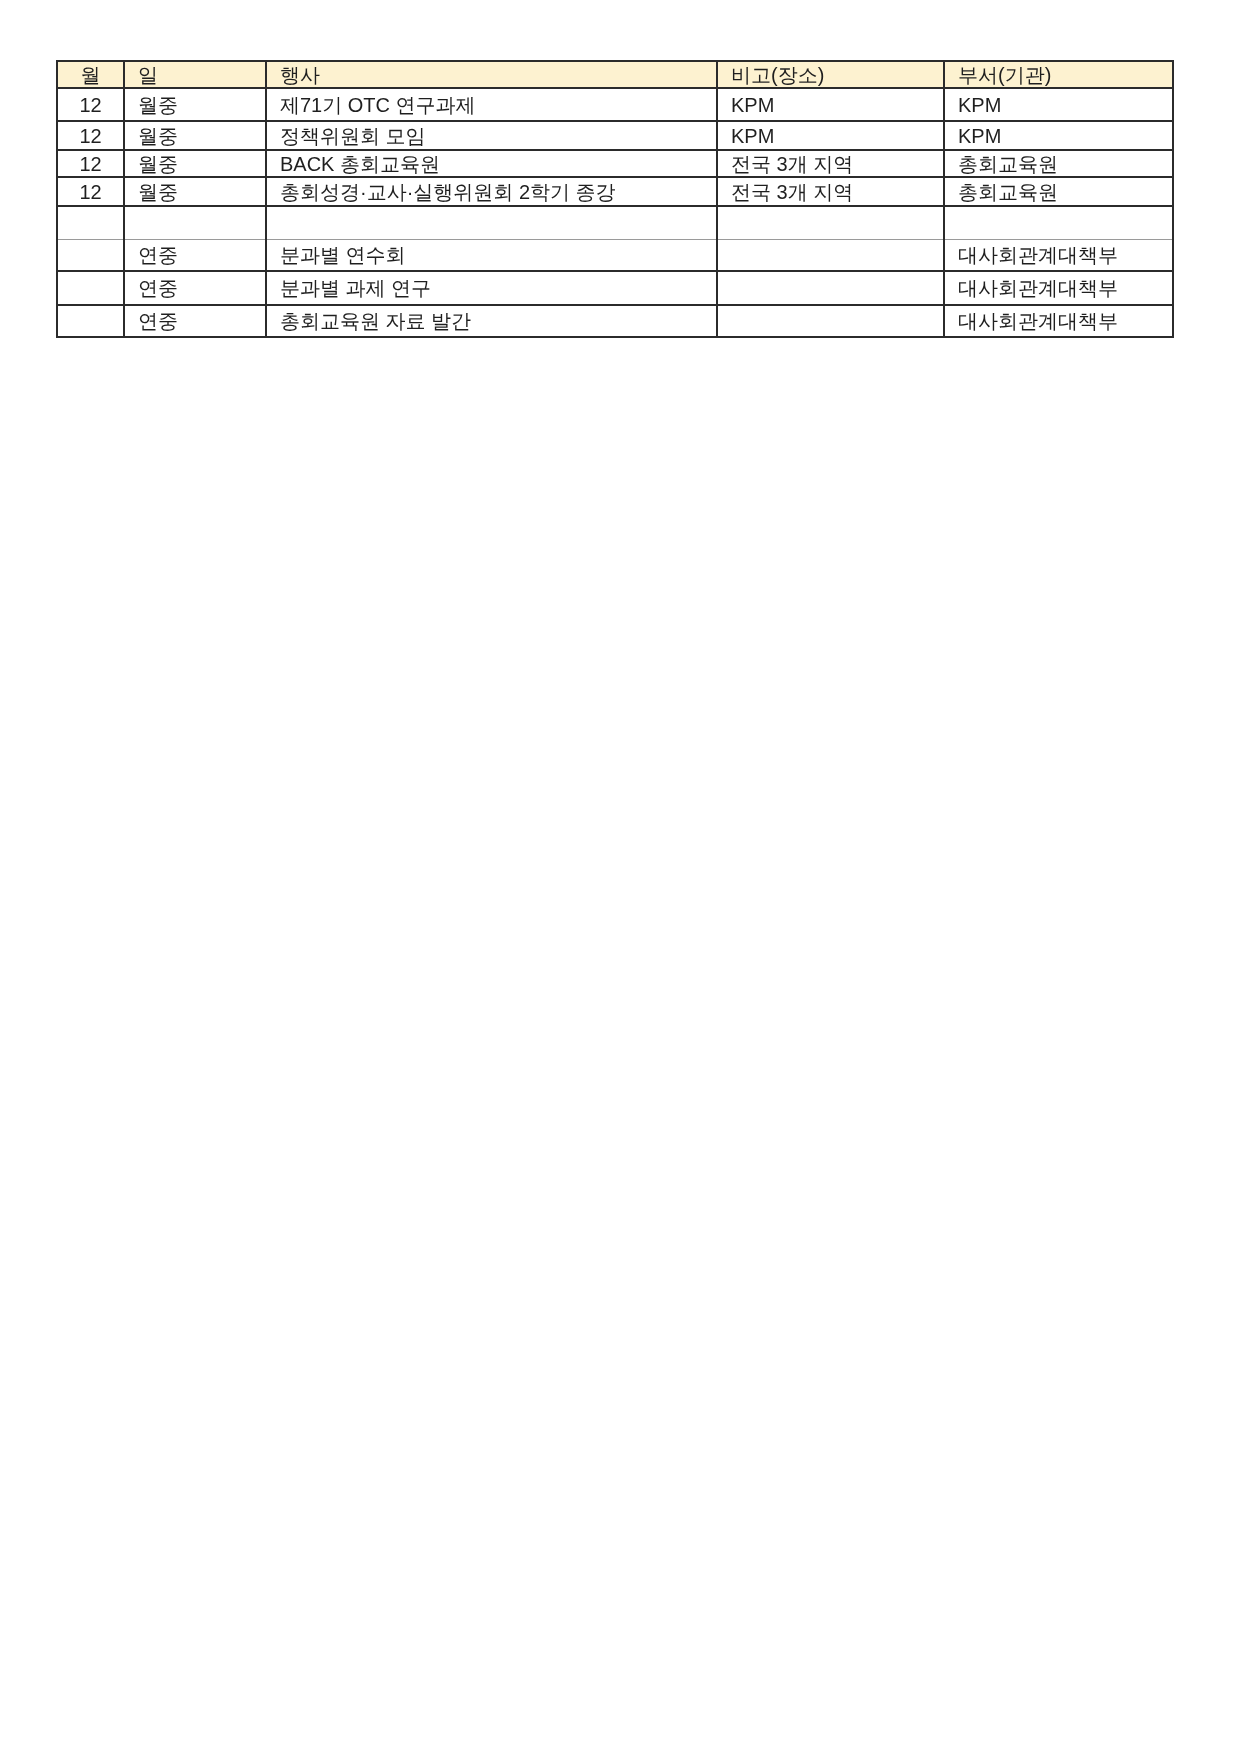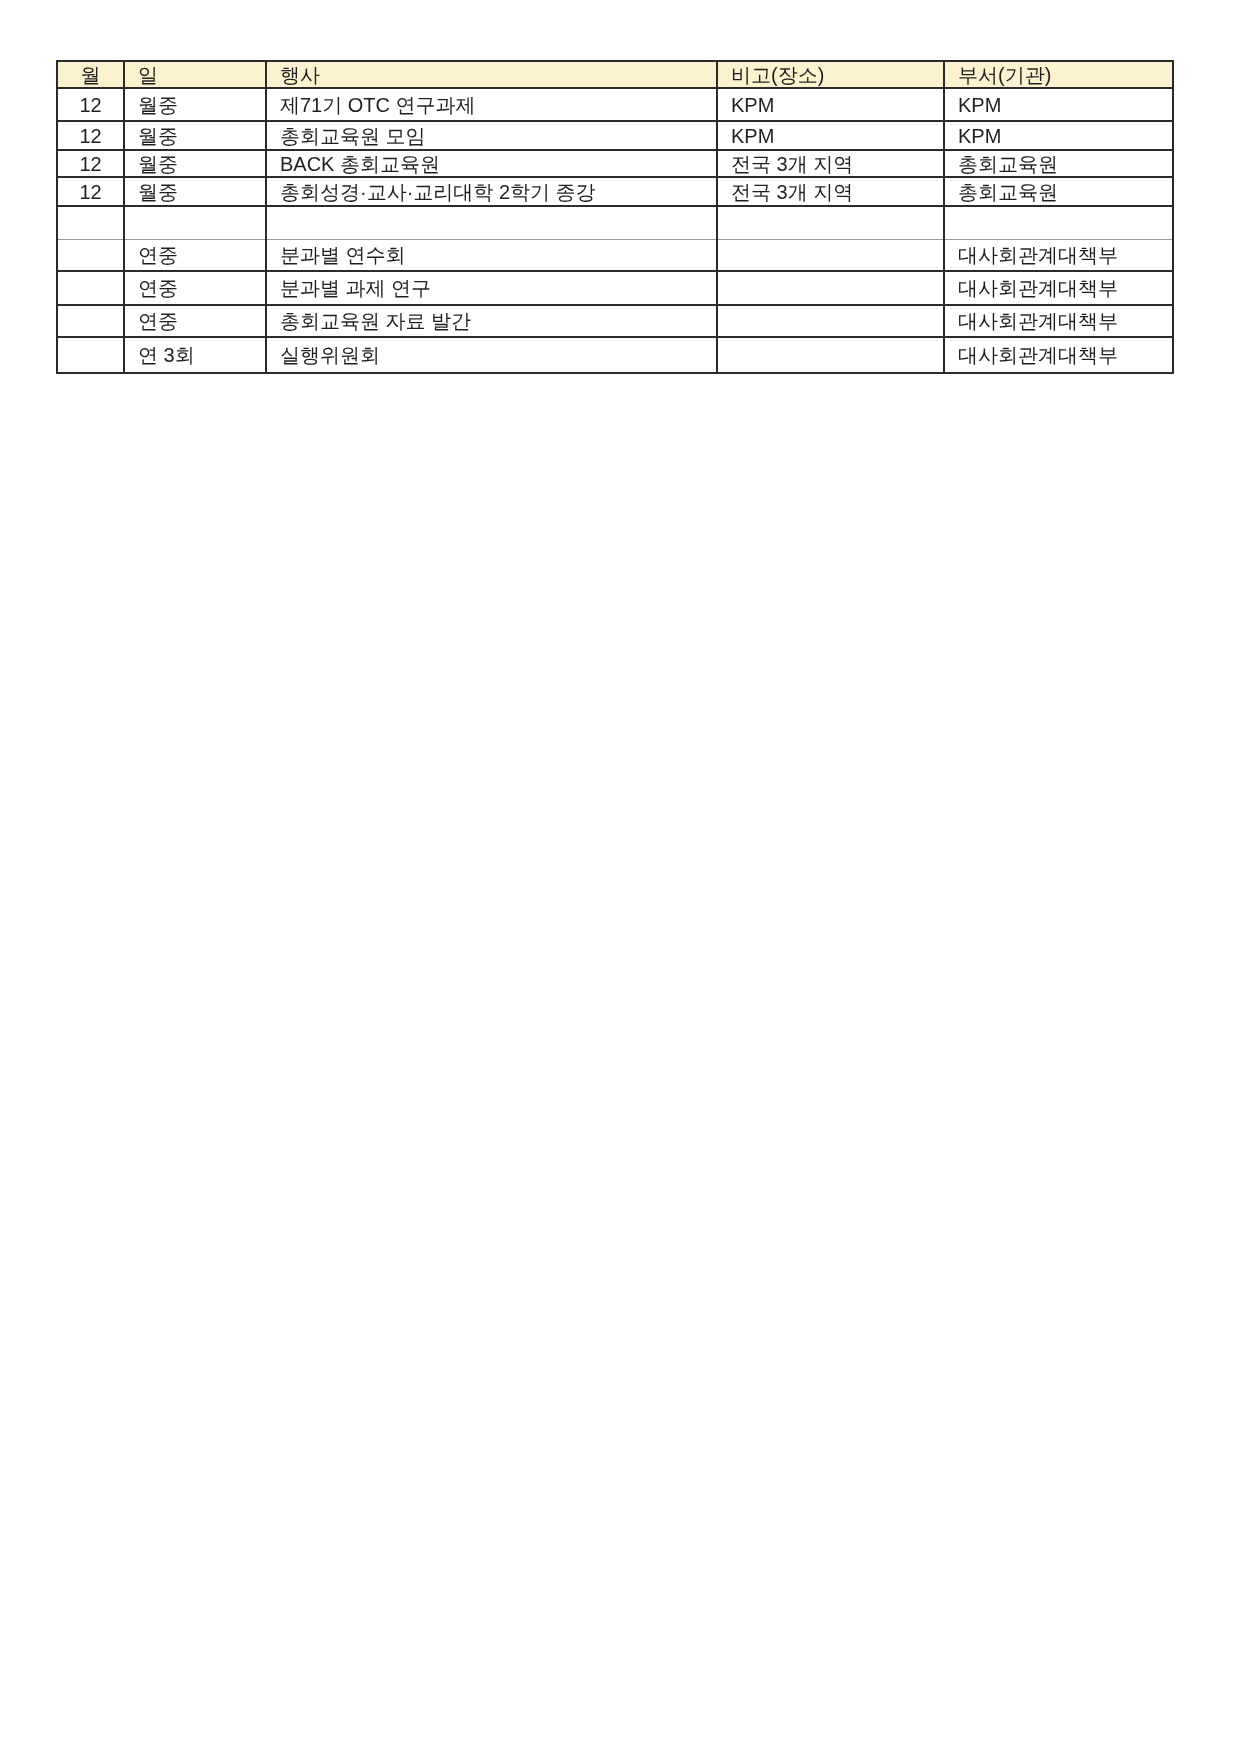--- a/index.html
+++ b/index.html
@@ -86,35 +86,35 @@
       <tr class="h35">
         <td class="col-month">12</td>
         <td>월중</td>
         <td>제71기 OTC 연구과제</td>
         <td>KPM</td>
         <td>KPM</td>
       </tr>
       <tr class="h31">
         <td class="col-month">12</td>
         <td>월중</td>
-        <td>총회교육원 모임</td>
+        <td>정책위원회 모임</td>
         <td>KPM</td>
         <td>KPM</td>
       </tr>
       <tr class="h29">
         <td class="col-month">12</td>
         <td>월중</td>
         <td>BACK 총회교육원</td>
         <td>전국 3개 지역</td>
         <td>총회교육원</td>
       </tr>
       <tr class="h31">
         <td class="col-month">12</td>
         <td>월중</td>
-        <td>총회성경·교사·교리대학 2학기 종강</td>
+        <td>총회성경·교사·실행위원회 2학기 종강</td>
         <td>전국 3개 지역</td>
         <td>총회교육원</td>
       </tr>
       <tr class="h36 light-bottom">
         <td class="col-month"></td>
         <td></td>
         <td></td>
         <td></td>
         <td></td>
       </tr>
@@ -132,23 +132,16 @@
         <td></td>
         <td>대사회관계대책부</td>
       </tr>
       <tr class="h34">
         <td class="col-month"></td>
         <td>연중</td>
         <td>총회교육원 자료 발간</td>
         <td></td>
         <td>대사회관계대책부</td>
       </tr>
-      <tr class="h38">
-        <td class="col-month"></td>
-        <td>연 3회</td>
-        <td>실행위원회</td>
-        <td></td>
-        <td>대사회관계대책부</td>
-      </tr>
     </tbody>
   </table>
 
 </div>
 
 </body></html>

